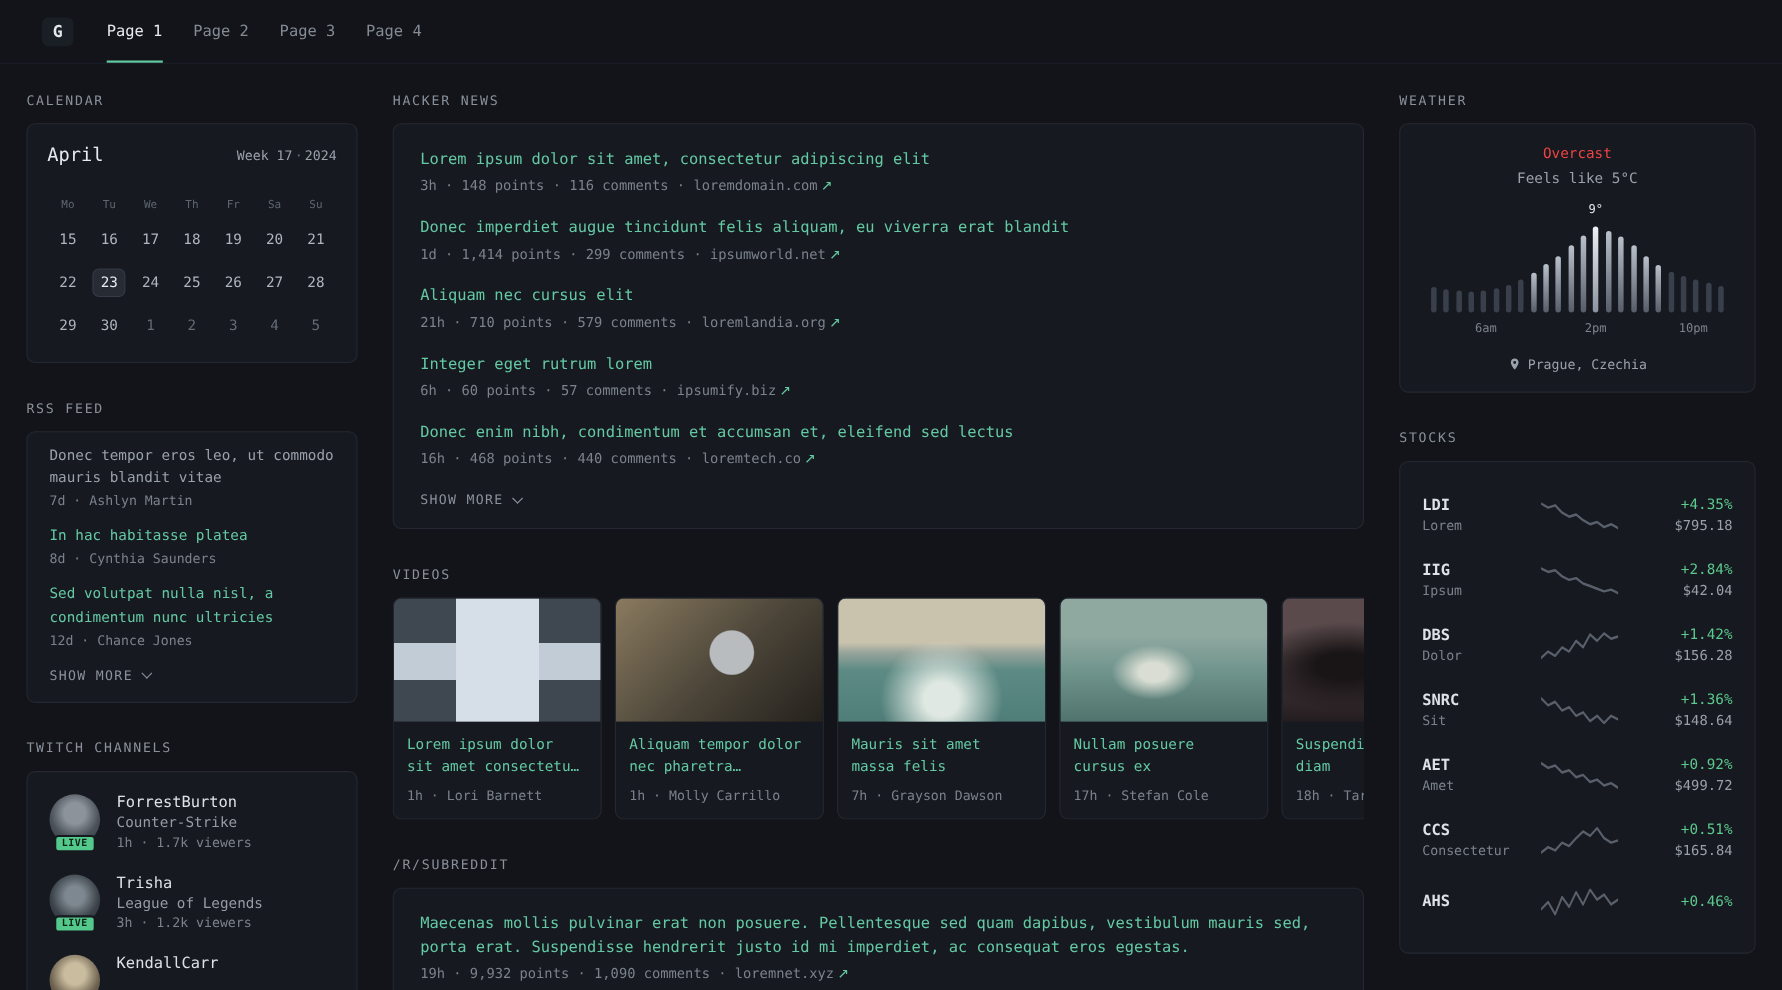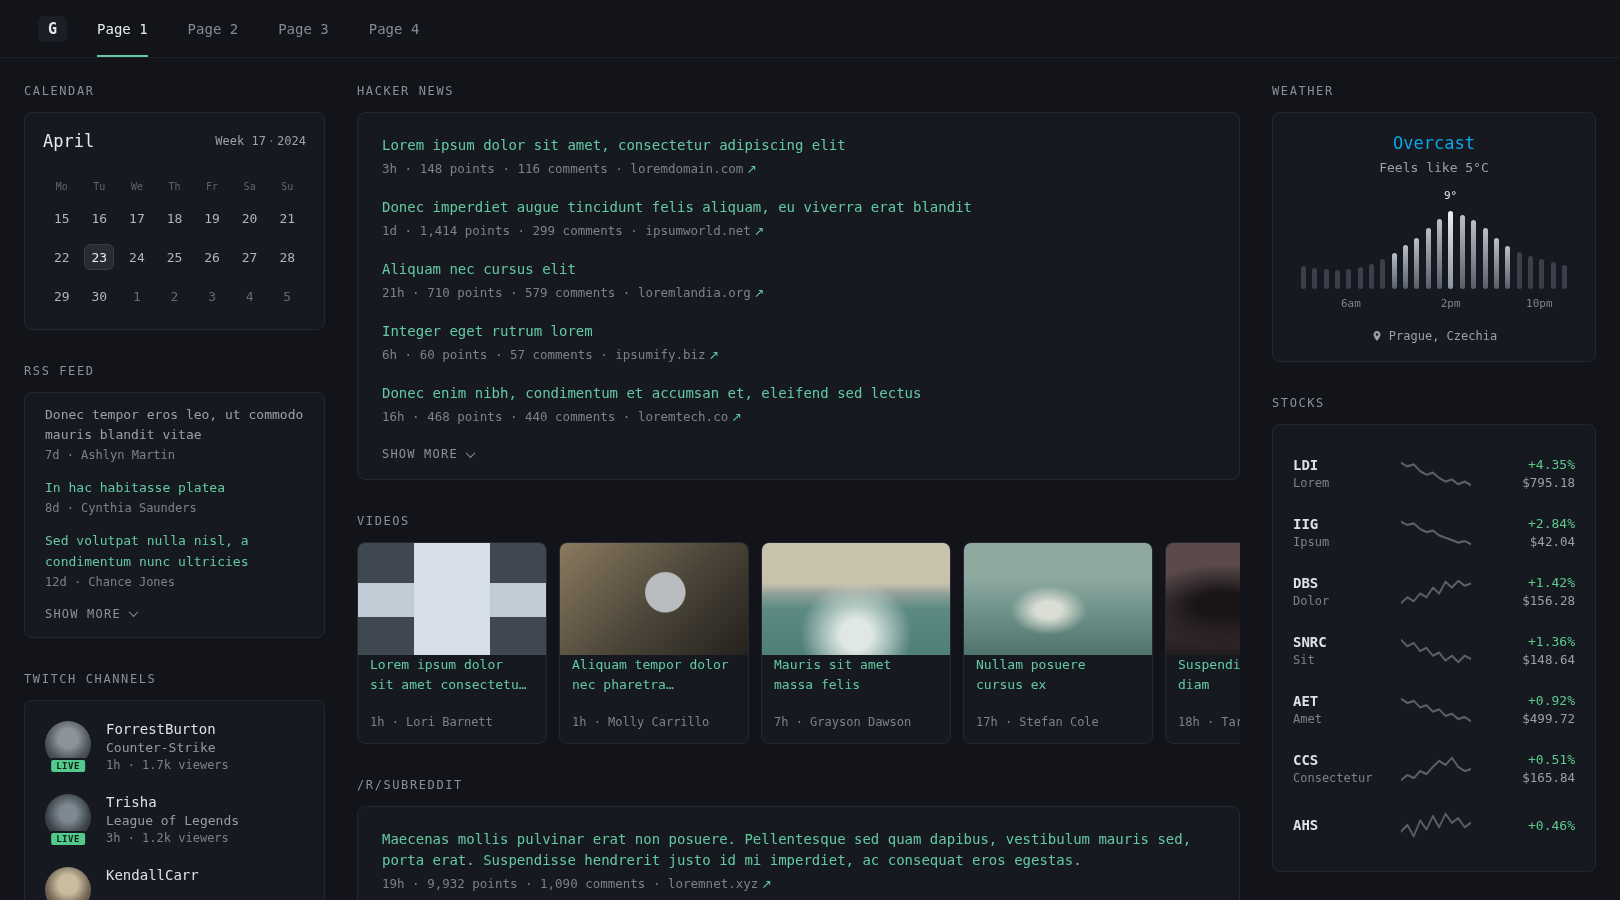--- a/index.html
+++ b/index.html
@@ -3,21 +3,21 @@
 <meta charset="utf-8">
 <style>
 *{margin:0;padding:0;box-sizing:border-box}
 html,body{width:1620px;height:900px}
 body{overflow:hidden;position:relative;background:var(--background,#121419);color:var(--text,#d4d9df);
      font-family:"DejaVu Sans Mono","Liberation Mono",monospace;font-size:14px}
 
 
 .topbar{height:58px;display:flex;align-items:stretch;padding:0 38px;border-bottom:1px solid #1c2028}
 .logo{align-self:center;font-weight:bold;font-size:15px;color:#e4e8ed;background:#1a1e25;border-radius:6px;padding:4px 10px;margin-right:30px;cursor:pointer}
-.tabs{display:flex;gap:40px}
+.tabs{display:flex;gap:28px}
 .tab{display:flex;align-items:center;color:#848b95;font-size:14px;border-bottom:2px solid transparent;padding-top:2px;cursor:pointer}
 .tab.active{color:#e7ebef;border-color:var(--accent,#64c9a3)}
 
 
 .main{display:flex;gap:32px;padding:26px 24px 0 24px;align-items:flex-start}
 .colL{width:301px;flex:0 0 301px}
 .colM{width:883px;flex:0 0 883px}
 .colR{width:324px;flex:0 0 324px}
 .widget{margin-bottom:34px}
 .wtitle{font-size:12px;font-weight:500;letter-spacing:1.6px;color:#8a919b;margin-bottom:14px}
@@ -67,26 +67,26 @@
 
 
 .vrow{display:flex;gap:12px;overflow:hidden}
 .vcard{flex:0 0 190px;background:var(--card,#16191f);border:1px solid var(--border,#242832);border-radius:8px;overflow:hidden;cursor:pointer}
 .thumb{height:112px;width:100%}
 .th1{background-image:linear-gradient(90deg,transparent 0 30%,#d6dee7 30% 70%,transparent 70%),linear-gradient(0deg,transparent 0 34%,#c2ccd6 34% 64%,transparent 64%);background-color:#3f4750}
 .th2{background-image:radial-gradient(circle at 56% 44%,#b9bcbe 0 16%,transparent 17%),linear-gradient(135deg,#8a7a5f,#4a4438 55%,#25211c)}
 .th3{background-image:radial-gradient(ellipse at 50% 82%,#dfe8e2 0 12%,transparent 42%),linear-gradient(180deg,#c9c2ad 0 36%,#97a49b 44%,#5d8b84 58%,#4f7d78)}
 .th4{background-image:radial-gradient(ellipse at 45% 60%,#d9ddd3 0 9%,transparent 26%),linear-gradient(180deg,#8fa8a0 0 30%,#6f948c 60%,#51736d)}
 .th5{background-image:radial-gradient(ellipse at 30% 55%,#191416 0 14%,transparent 46%),linear-gradient(180deg,#5a4a4c 0 40%,#3a2f33 70%,#241d20)}
-.vtitle{padding:0 12px 0;font-size:13px;line-height:1.5;color:var(--accent,#64c9a3);height:51px;overflow:hidden;white-space:pre-line}
+.vtitle{padding:12px 12px 0;font-size:13px;line-height:1.5;color:var(--accent,#64c9a3);height:51px;overflow:hidden;white-space:pre-line}
 .vmeta{padding:9px 12px 14px;font-size:12px;color:#7b828c}
 
 
 .wcard{padding:20px 20px 18px;text-align:center}
-.wcond{font-size:17px;color:#0ea5e9}
+.wcond{font-size:13px;color:#ef4444}
 .wfeels{font-size:13px;color:#9aa1ab;margin-top:7px}
 .wchart{position:relative;height:98px;margin:16px 8px 0}
 .wbars{position:absolute;left:0;right:0;bottom:0;display:flex;align-items:flex-end;justify-content:space-between}
 .wbar{width:5px;border-radius:3px;background:#3a404b}
 .wbar.hi{background:linear-gradient(180deg,#b9c0ca,#565d68)}
 .wbar.peak{background:linear-gradient(180deg,#eef1f5,#8a93a0)}
 .wpeak{position:absolute;transform:translateX(-50%);font-size:11px;color:#e2e6ea}
 .whours{position:relative;height:15px;margin:8px 8px 0}
 .whours span{position:absolute;transform:translateX(-50%);font-size:11px;color:#7b828c}
 .wloc{display:flex;align-items:center;justify-content:center;gap:6px;margin-top:17px;font-size:12px;color:#9aa1ab}

